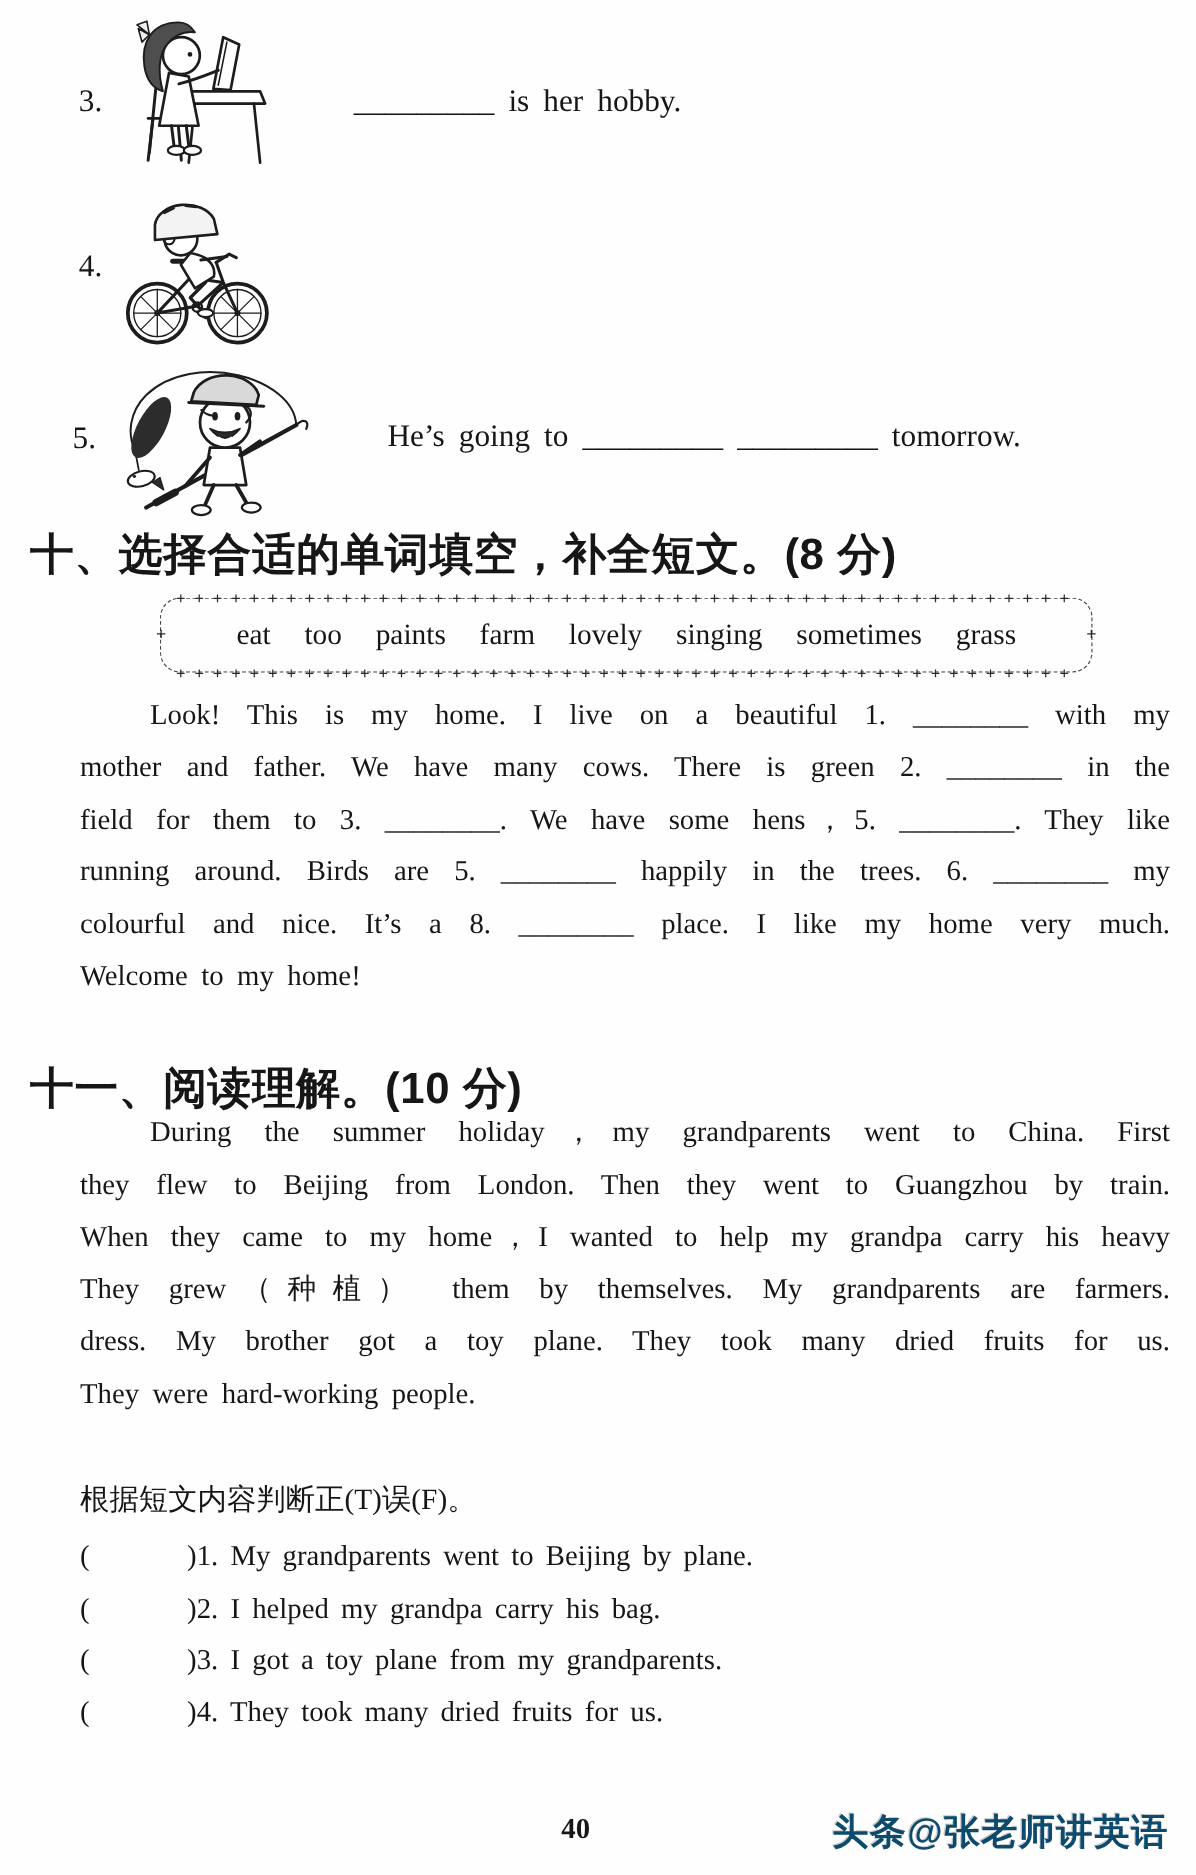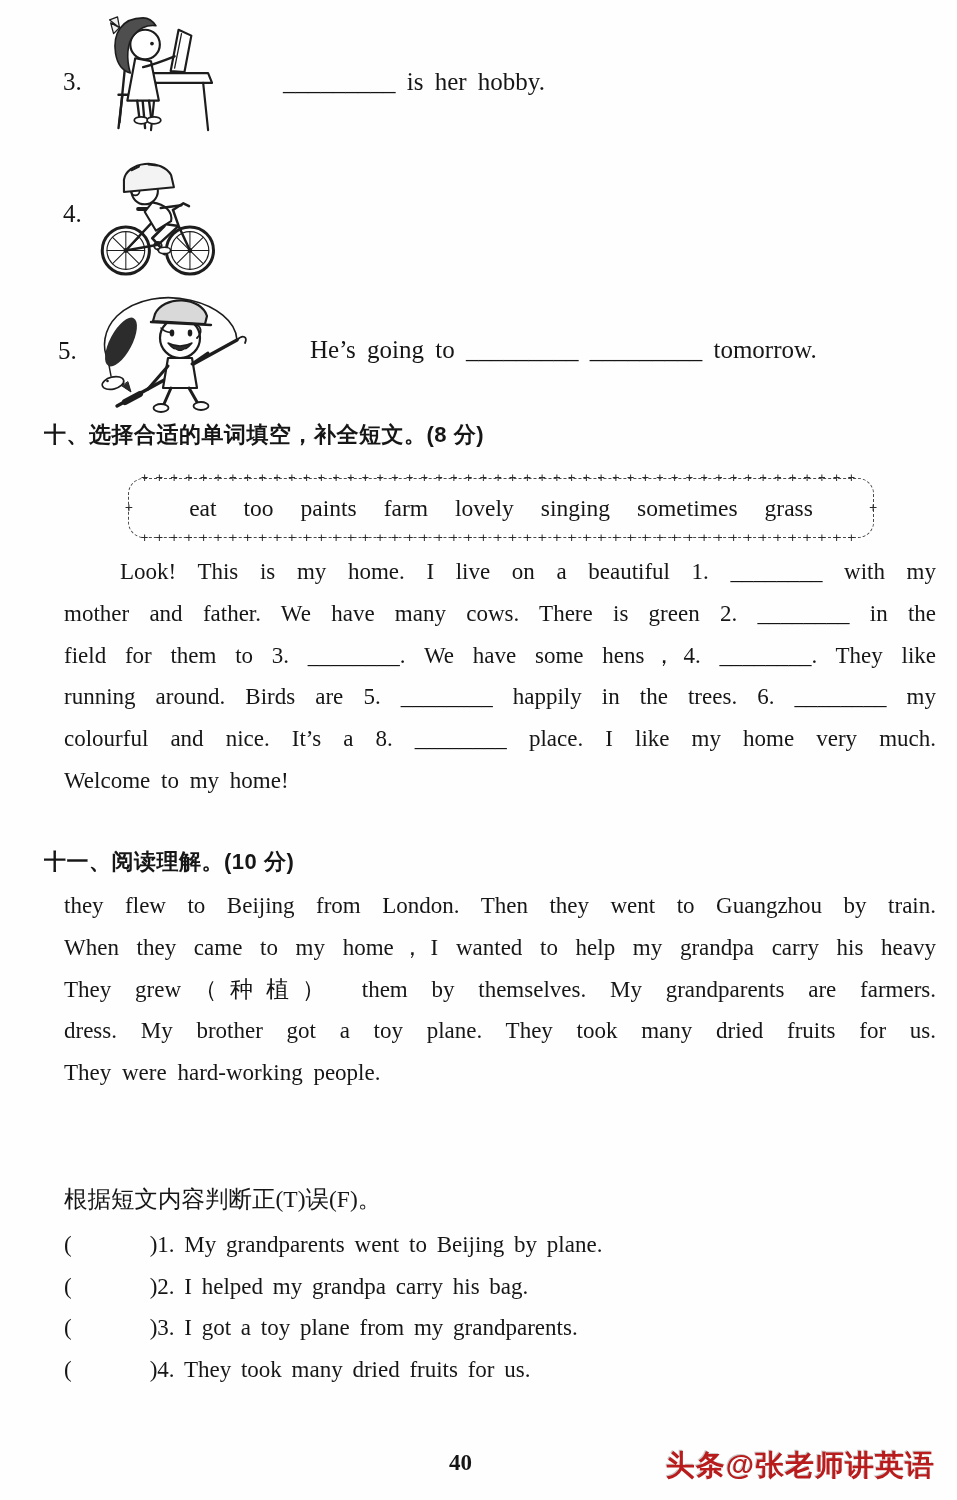--- a/index.html
+++ b/index.html
@@ -6,21 +6,21 @@
   .page{
     position:relative; width:957px; height:1500px; margin:0 auto;
     background:#fefefe; color:#161616; overflow:hidden;
     font-family:"Liberation Serif","DejaVu Serif",serif;
   }
   .abs{position:absolute;}
   .item-num{font-size:25px;}
   .sentence{font-size:25px; word-spacing:5px; white-space:nowrap;}
   .sec-title{
     font-family:"Liberation Sans","DejaVu Sans",sans-serif;
-    font-weight:700; font-size:22px; letter-spacing:0.5px; white-space:nowrap;margin-left:20px;
+    font-weight:700; font-size:35px; letter-spacing:0.5px; white-space:nowrap;
   }
   
   .word-bank{
     position:absolute; left:128px; top:478px; width:744px; height:58px;
     border:1.6px dashed #4a4a4a; border-radius:16px;
     display:flex; align-items:center; justify-content:center; gap:27px;
     background:#fefefe;
   }
   .wb-word{font-size:23.5px;}
   .plus-row{
@@ -40,21 +40,21 @@
   .passage{width:872px; font-size:23px; line-height:41.8px; word-spacing:5px;}
   .pline{text-align:justify; text-align-last:justify;}
   .pline.first{text-indent:56px;}
   .pline.last{text-align-last:left;}
   .judge{font-size:23.5px; white-space:nowrap;}
   .tf-list{font-size:23px; line-height:41.6px;}
   .tf-row{white-space:pre; word-spacing:4px;}
   .page-num{width:100%; text-align:center; font-weight:700; font-size:23px;}
   .watermark{
     font-family:"Liberation Sans","DejaVu Sans",sans-serif;
-    font-weight:700; font-size:29px; color:#b91c1c; letter-spacing:1px;
+    font-weight:700; font-size:29px; color:#0c4a6e; letter-spacing:1px;
     text-shadow:2px 2px 0 #ffffff, -1px -1px 0 #c9c9c9; white-space:nowrap;
   }
   .illus{stroke:#1d1d1d; fill:none; stroke-linecap:round; stroke-linejoin:round;}
 </style>
 </head>
 <body>
 
 <div class="page">
 
   <span class="abs item-num" style="left:63px; top:68px;">3.</span>
@@ -142,29 +142,30 @@
     <span class="wb-word">farm</span>
     <span class="wb-word">lovely</span>
     <span class="wb-word">singing</span>
     <span class="wb-word">sometimes</span>
     <span class="wb-word">grass</span>
   </div>
 
   <div class="abs passage" style="left:64px; top:551px;">
     <div class="pline first">Look! This is my home. I live on a beautiful 1. ________ with my</div>
     <div class="pline">mother and father. We have many cows. There is green 2. ________ in the</div>
-    <div class="pline">field for them to 3. ________. We have some hens，4. ________. They like</div>
+    <div class="pline">field for them to 3. ________. We have some hens，5. ________. They like</div>
     <div class="pline">running around. Birds are 5. ________ happily in the trees. 6. ________ my</div>
     <div class="pline">colourful and nice. It’s a 8. ________ place. I like my home very much.</div>
     <div class="pline last">Welcome to my home!</div>
   </div>
 
   <div class="abs sec-title" style="left:24px; top:847px;">十一、阅读理解。(10 分)</div>
 
   <div class="abs passage" style="left:64px; top:885px;">
+    <div class="pline first">During the summer holiday，my grandparents went to China. First</div>
     <div class="pline">they flew to Beijing from London. Then they went to Guangzhou by train.</div>
     <div class="pline">When they came to my home，I wanted to help my grandpa carry his heavy</div>
     <div class="pline">They grew（种植） them by themselves. My grandparents are farmers.</div>
     <div class="pline">dress. My brother got a toy plane. They took many dried fruits for us.</div>
     <div class="pline last">They were hard-working people.</div>
   </div>
 
   <div class="abs judge" style="left:64px; top:1183px;">根据短文内容判断正(T)误(F)。</div>
 
   <div class="abs tf-list" style="left:64px; top:1224px;">

